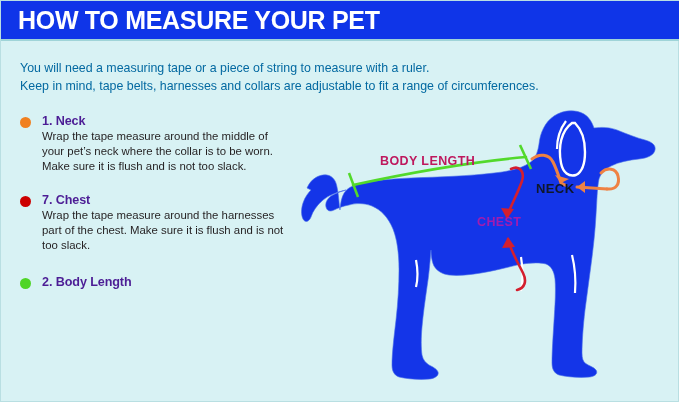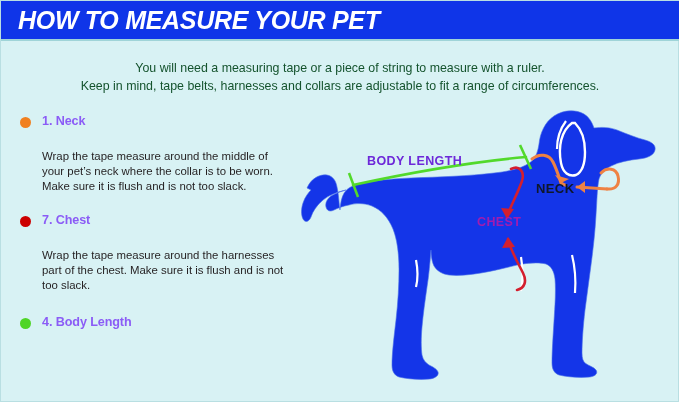--- a/index.html
+++ b/index.html
@@ -23,72 +23,69 @@
   }
   .header-title{
     position:absolute;left:17px;top:6px;
     color:#ffffff;
     font-size:25px;
     font-weight:bold;
     letter-spacing:-0.3px;
     line-height:26px;
     white-space:nowrap;
     font-family:"Liberation Sans", sans-serif;
-    font-style:italic;
   }
   .header-underline{
     position:absolute;left:0;top:38px;width:679px;height:2px;
     background:#9fd4d8;
   }
   
   .intro{
     position:absolute;left:19px;top:58px;width:640px;
-    color:#14532d;
+    color:#0369a1;
     font-size:12.4px;
     line-height:18px;
-    text-align:center;
   }
   .intro div{white-space:nowrap;}
   
   .steps{
     position:absolute;left:19px;top:112px;width:268px;
   }
   .step{position:relative;margin-bottom:11px;}
   .bullet{
     position:absolute;left:0;top:4px;
     width:11px;height:11px;border-radius:50%;
   }
   .step-title{
     margin-left:22px;
-    font-size:12.6px;font-weight:bold;color:#8b5cf6;
+    font-size:12.6px;font-weight:bold;color:#4c1d95;
     line-height:16px;
     letter-spacing:-0.1px;
   }
   .step-body{
     margin-left:22px;
     font-size:11.4px;color:#231f20;
     line-height:15px;
     width:248px;
-    margin-top:20px;
   }
   
   .diagram{
     position:absolute;left:288px;top:104px;width:391px;height:296px;
   }
   .diagram svg{display:block;}
   .dlabel{
     position:absolute;
     font-weight:bold;
     font-family:"Liberation Sans", sans-serif;
     white-space:nowrap;
     letter-spacing:0.4px;
   }
   #label-body-length{
-    left:78px;top:49px;
-    font-size:12.5px;color:#6d28d9;
+    left:91px;top:49px;
+    font-size:12.5px;color:#be185d;
   }
   #label-neck{
     left:247px;top:76px;
     font-size:13px;color:#0f172a;
   }
   #label-chest{
     left:188px;top:110px;
     font-size:12.5px;color:#a21caf;
   }
 </style>
@@ -116,21 +113,21 @@
     </div>
 
     <div class="step" style="margin-top:18px;">
       <span class="bullet" style="background:#cc0000"></span>
       <div class="step-title">7. Chest</div>
       <div class="step-body">Wrap the tape measure around the harnesses part of the chest. Make sure it is flush and is not too slack.</div>
     </div>
 
     <div class="step" style="margin-top:21px;">
       <span class="bullet" style="background:#4fd526"></span>
-      <div class="step-title">4. Body Length</div>
+      <div class="step-title">2. Body Length</div>
     </div>
 
   </div>
 
   <div class="diagram">
 
     <svg width="391" height="296" viewBox="0 0 391 296">
 
       <path d="M 18 83
                C 22 74, 30 69, 38 70

